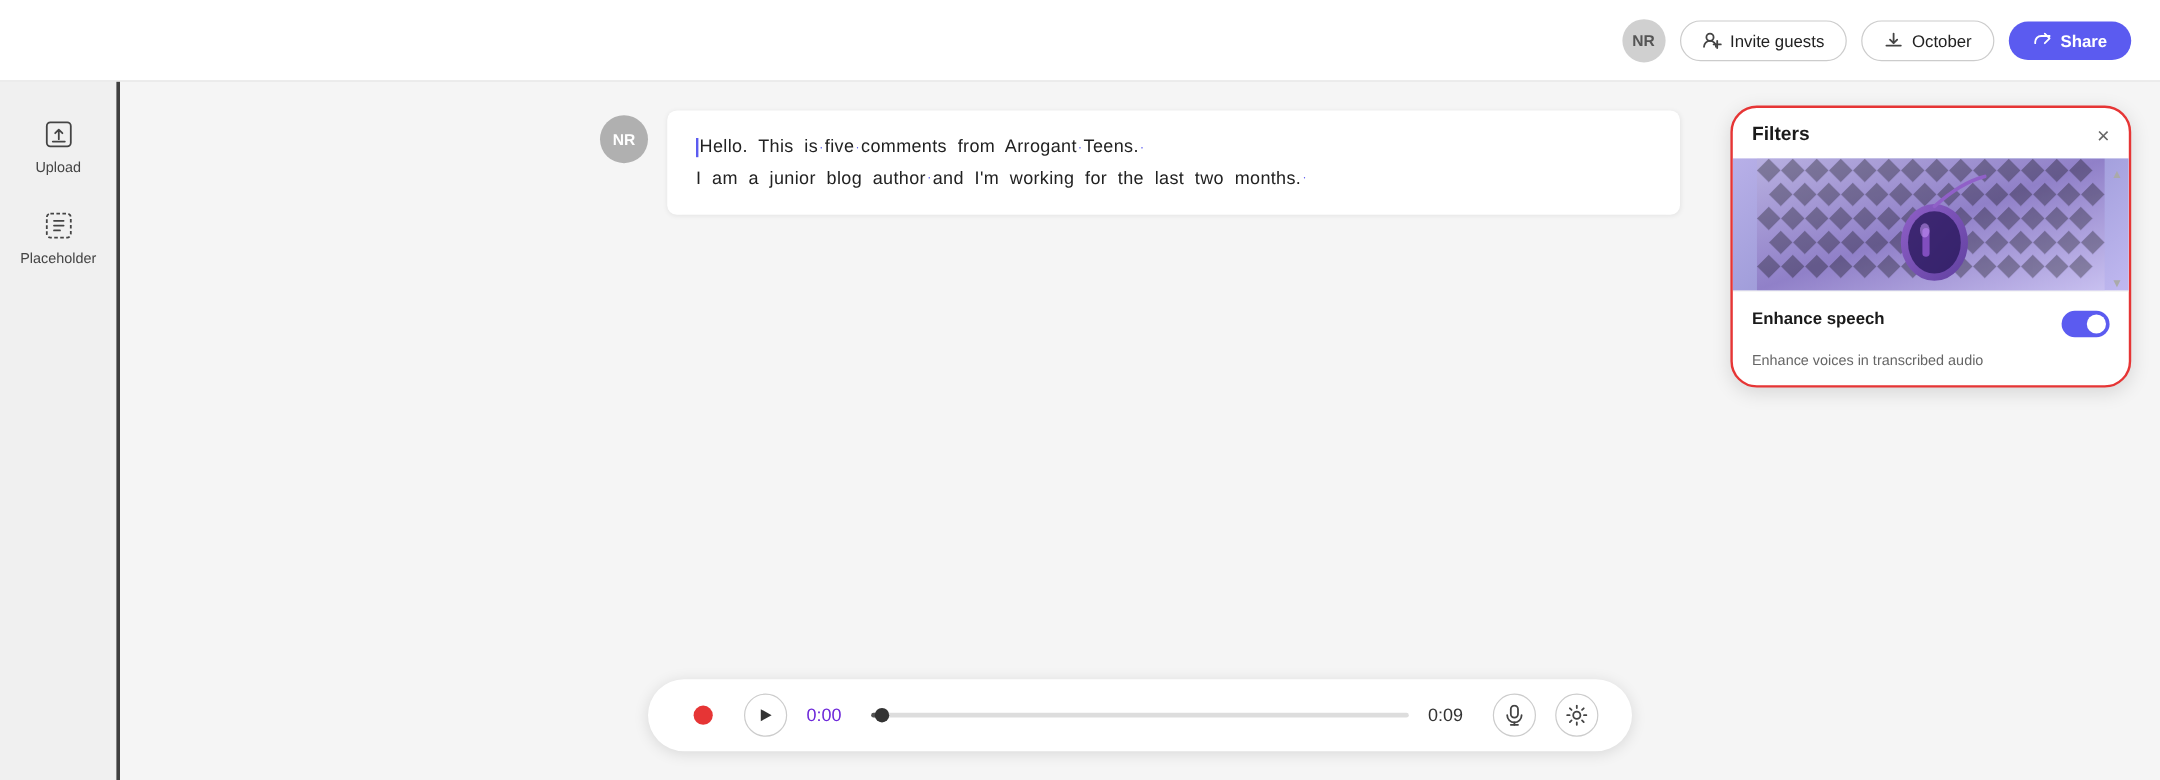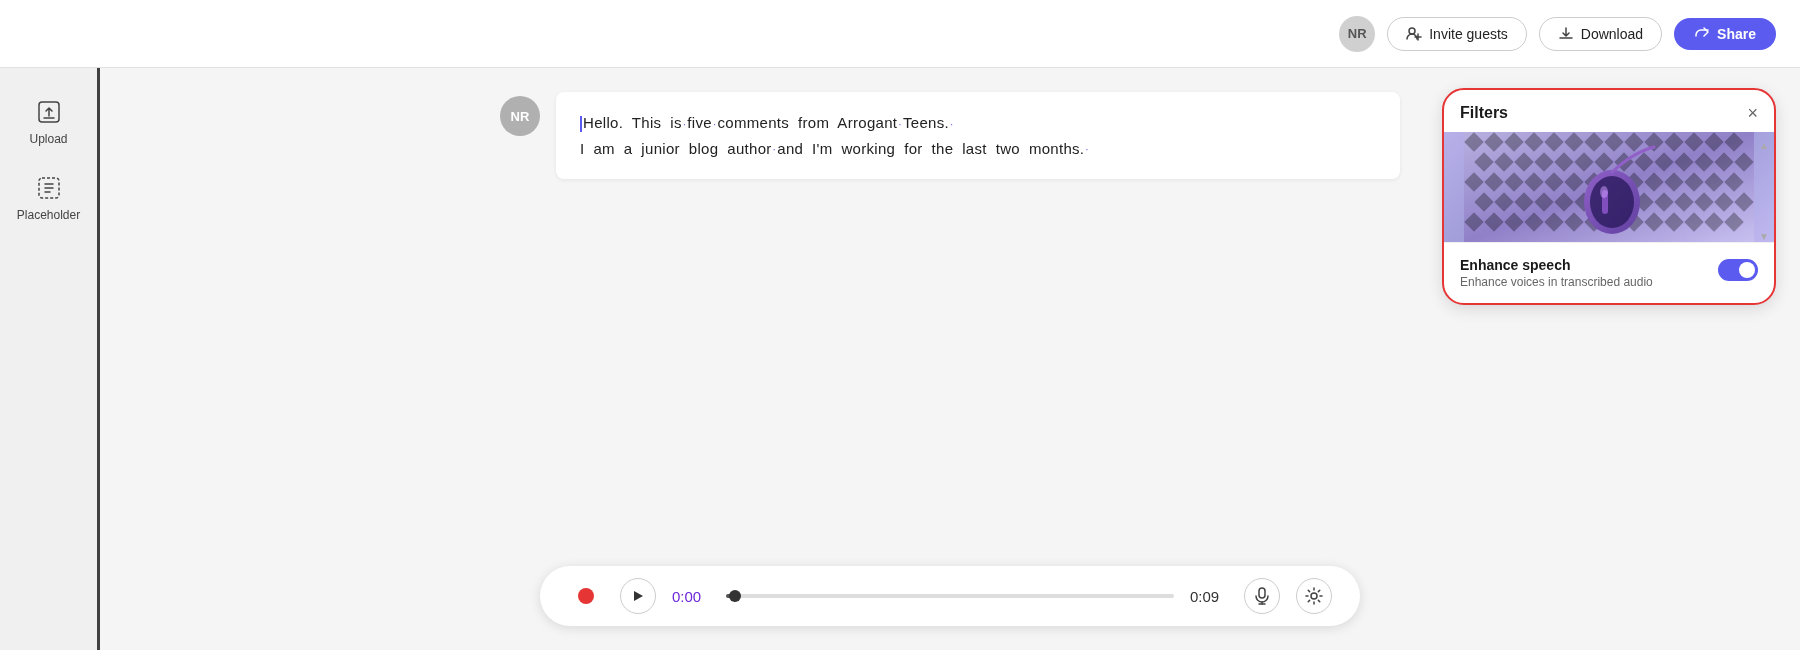--- a/index.html
+++ b/index.html
@@ -248,21 +248,21 @@
       flex: 1;
     }
     .filter-name {
       font-size: 14px;
       font-weight: 600;
       color: #1a1a1a;
     }
     .filter-desc {
       font-size: 12px;
       color: #666;
-      margin-top: 2px;
+      margin-top: 20px;
     }
     
     .toggle-switch {
       width: 40px;
       height: 22px;
       background: #5b5bf0;
       border-radius: 11px;
       position: relative;
       cursor: pointer;
       flex-shrink: 0;
@@ -395,21 +395,21 @@
         <line x1="12" y1="8" x2="12" y2="14" stroke="#444" stroke-width="1.5" stroke-linecap="round"></line>
         <line x1="9" y1="11" x2="15" y2="11" stroke="#444" stroke-width="1.5" stroke-linecap="round"></line>
       </svg>
       <span>Invite guests</span>
     </button>
     <button class="btn-outline">
       <svg width="16" height="16" viewBox="0 0 16 16" fill="none">
         <path d="M8 2v8M5 7l3 3 3-3" stroke="#444" stroke-width="1.5" stroke-linecap="round" stroke-linejoin="round"></path>
         <path d="M2 12h12" stroke="#444" stroke-width="1.5" stroke-linecap="round"></path>
       </svg>
-      <span>Download</span>
+      <span>October</span>
     </button>
     <button class="btn-primary">
       <svg width="16" height="16" viewBox="0 0 16 16" fill="none">
         <path d="M10 2l4 4-4 4" stroke="white" stroke-width="1.5" stroke-linecap="round" stroke-linejoin="round"></path>
         <path d="M2 10V9a5 5 0 015-5h7" stroke="white" stroke-width="1.5" stroke-linecap="round"></path>
       </svg>
       <span>Share</span>
     </button>
   </div>
 </header>

